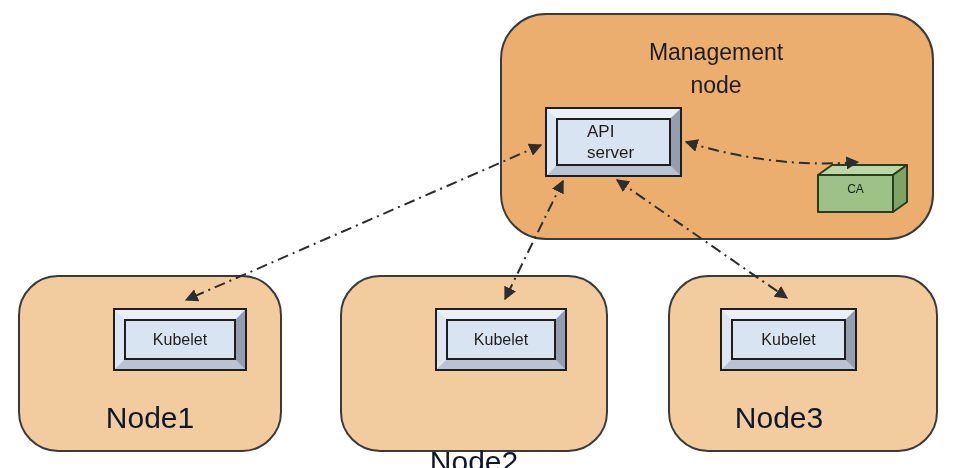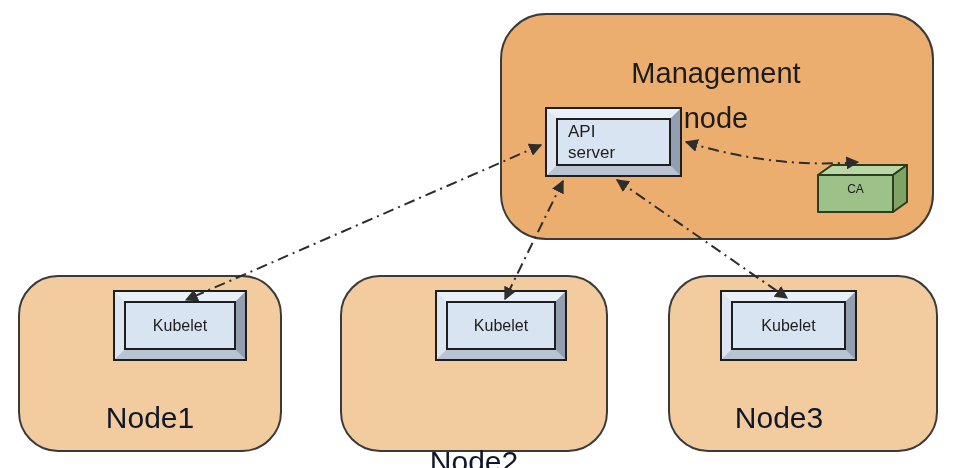--- a/index.html
+++ b/index.html
@@ -29,24 +29,24 @@
     top: 275px; height: 177px;
     border-radius: 40px;
     background: #f2cb9e;
   }
   .node1 { left: 18px;  width: 264px; }
   .node2 { left: 340px; width: 268px; }
   .node3 { left: 668px; width: 270px; }
 
   .mgmt-title {
     position: absolute;
-    left: 608px; top: 51px; width: 216px;
+    left: 608px; top: 36px; width: 216px;
     text-align: center;
-    font-size: 29px;
-    line-height: 45px;
+    font-size: 23px;
+    line-height: 33px;
     white-space: pre-line;
     color: #1c1c1c;
   }
 
   .node-label {
     position: absolute;
     top: 401px;
     text-align: center;
     font-size: 30px;
     color: #0f172a;
@@ -73,26 +73,26 @@
     box-sizing: border-box;
     width: 100%; height: 100%;
     border: 2px solid #1e1e1e;
     background: #d9e4f2;
     display: flex;
     align-items: center;
   }
   .api-box  { left: 545px; top: 107px; width: 137px; height: 70px; }
   .api-box .bevel-face {
     justify-content: flex-start;
-    padding-left: 10px;
+    padding-left: 29px;
     font-size: 17px;
     line-height: 21px;
     white-space: pre-line;
   }
-  .kubelet-box { top: 290px; height: 71px; }
+  .kubelet-box { top: 308px; height: 63px; }
   .kubelet-box .bevel-face {
     justify-content: center;
     font-size: 16px;
   }
   .kb1 { left: 113px; width: 134px; }
   .kb2 { left: 435px; width: 132px; }
   .kb3 { left: 720px; width: 137px; }
 
   
   .ca-svg { position: absolute; left: 810px; top: 153px; width: 106px; height: 64px; }

